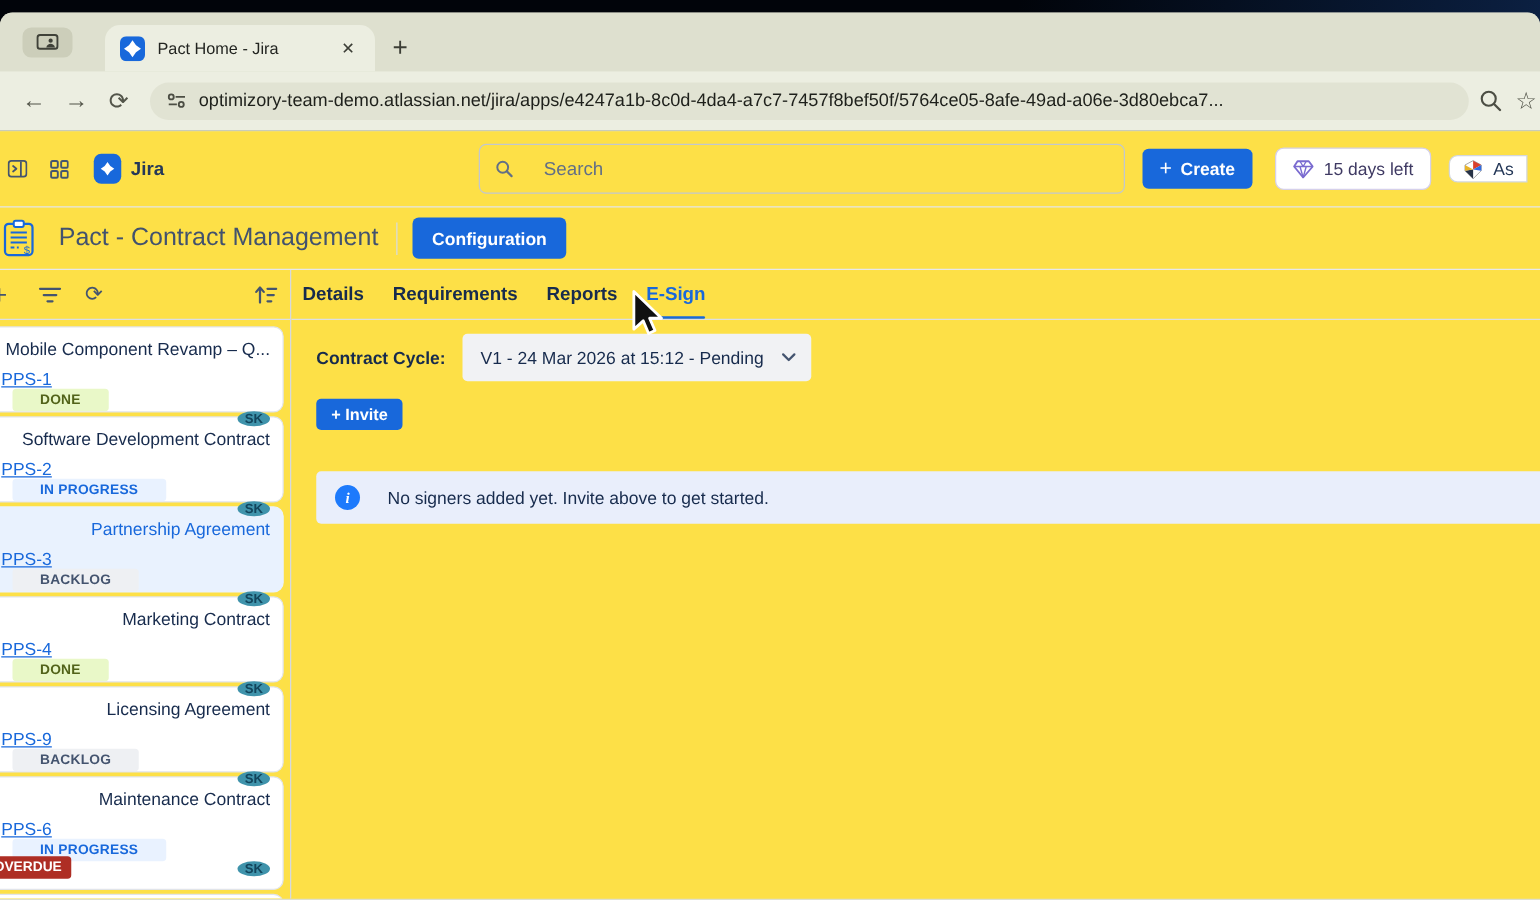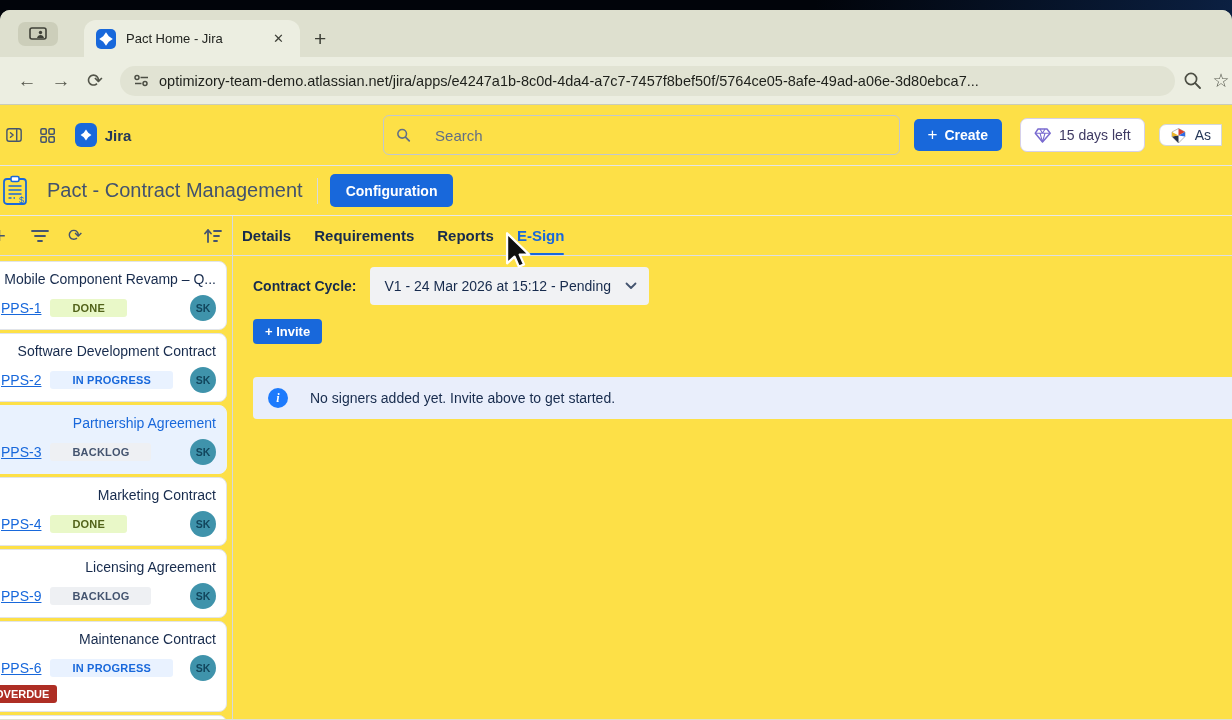--- a/index.html
+++ b/index.html
@@ -70,21 +70,21 @@
   .side-toolbar { height:40px; border-bottom:1px solid #dcdfe4; display:flex; align-items:center;
     flex:none; padding-right:10px; }
   .sicon { color:#44546f; }
   .splus { font-size:22px; margin-left:-7px; width:20px; }
   .cards { flex:1; overflow:hidden; padding-top:5px; }
   .card { border:1px solid #e1e4e9; border-radius:8px; margin:0 5px 3px -12px;
     padding:9px 10px 8px 12px; background:#fff; }
   .card.selected { background:#e9f2fe; border-color:#e9f2fe; }
   .card-title { font-size:14px; color:#172b4d; white-space:nowrap; overflow:hidden;text-align:right; }
   .card.selected .card-title { color:#1868db; }
-  .card-row { display:flex; align-items:center; margin-top:8px; height:26px; }
+  .card-row { display:flex; align-items:flex-start; margin-top:8px; height:26px;flex-direction:column; }
   .card-key { font-size:14px; color:#1868db; text-decoration:underline; }
   .badge { font-size:11px; font-weight:bold; border-radius:3px; padding:3px 22px;
     margin-left:9px; letter-spacing:.2px; white-space:nowrap; }
   .badge[data-status="done"] { background:#e9f8c8; color:#52631a; }
   .badge[data-status="inprogress"] { background:#e9f2ff; color:#1868db; }
   .badge[data-status="backlog"] { background:#eef0f3; color:#44546f; }
   .badge-overdue { display:inline-block; background:#ae2e24; color:#fff; font-size:11px;
     font-weight:bold; border-radius:3px; padding:3px 8px 3px 14px; margin:4px 0 0 -20px; }
   .avatar { width:26px; height:26px; border-radius:50%; background:#3f93ab; color:#12455c;
     font-size:10.5px; font-weight:bold; display:flex; align-items:center; justify-content:center;

